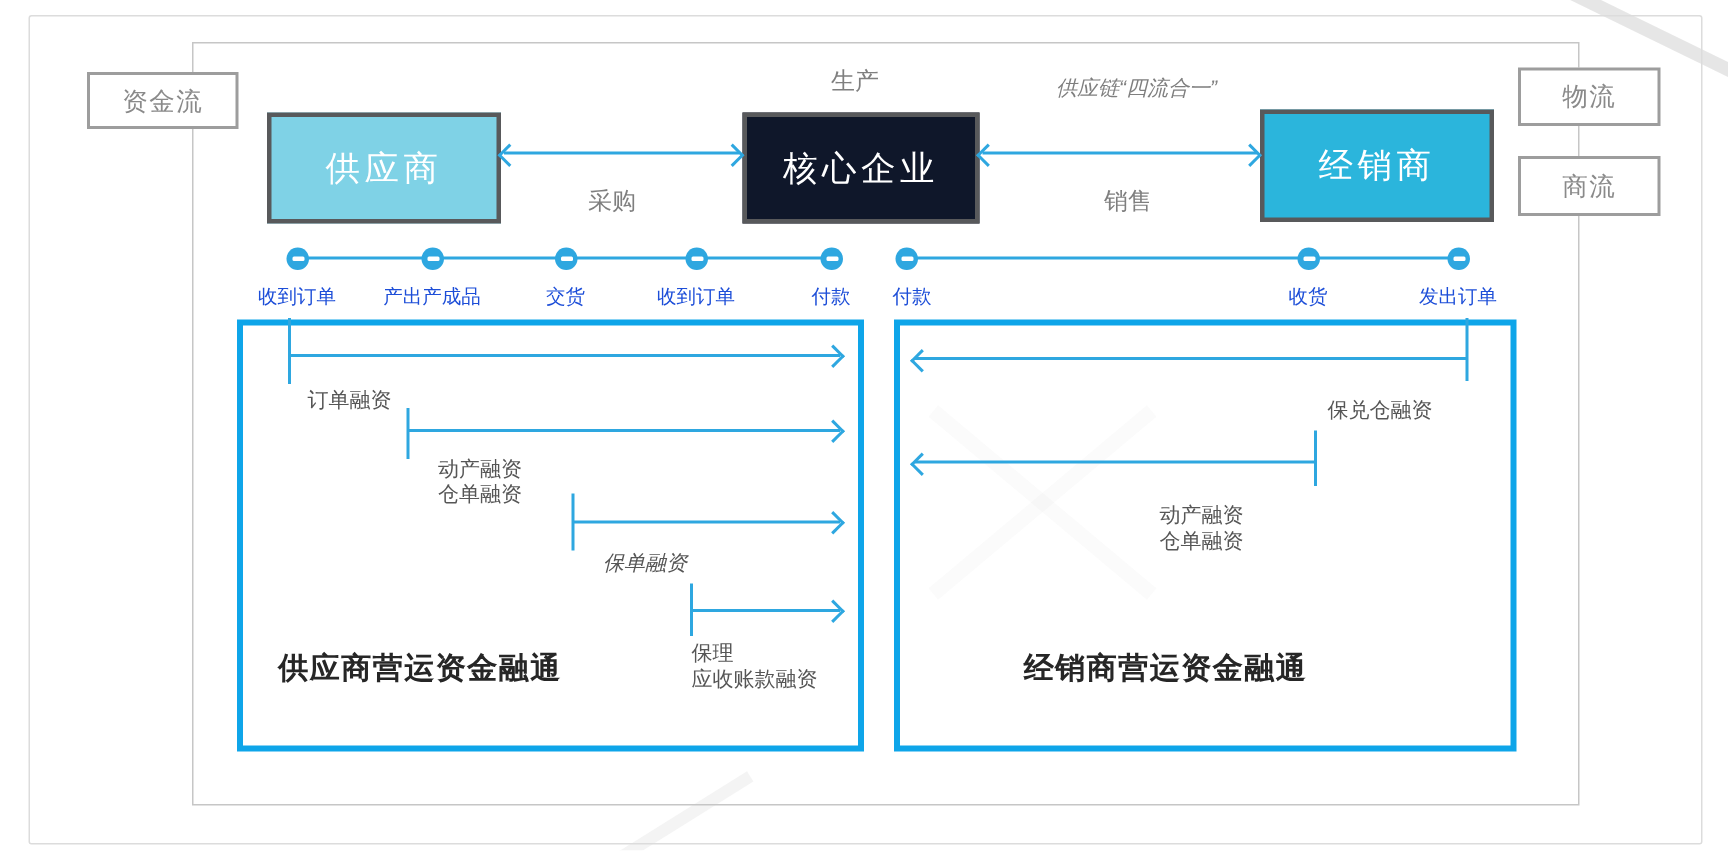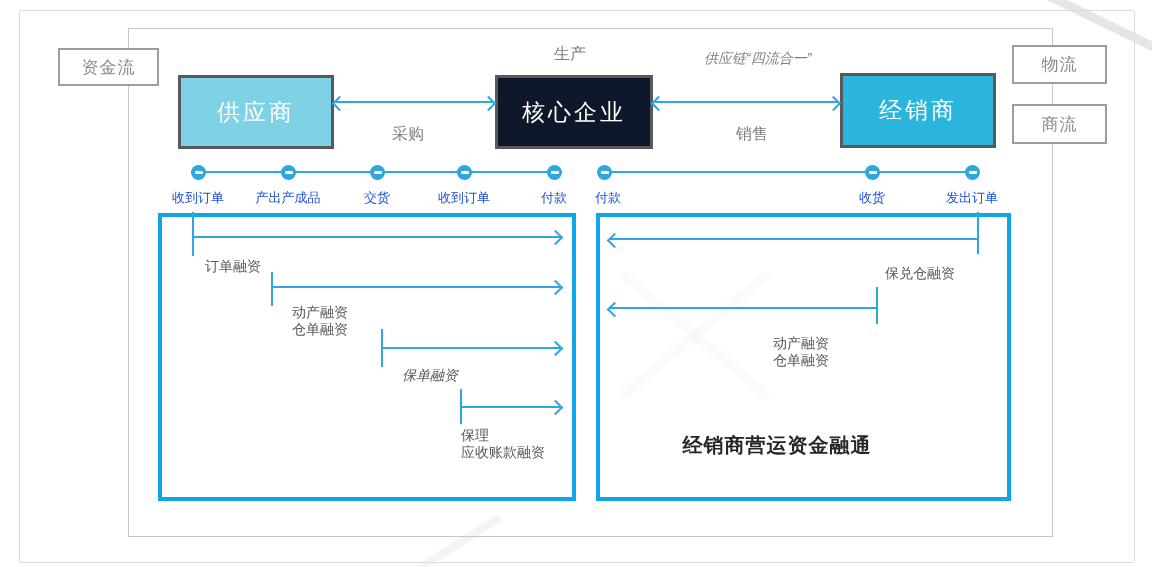--- a/index.html
+++ b/index.html
@@ -169,20 +169,21 @@
     </div>
 
     <div class="abs vtick" style="left:298px;top:172px;height:35px;"></div>
     <div class="abs hline" style="left:299px;top:189px;width:99px;"></div>
     <div class="abs ah ah-r" style="left:388px;top:185px;"></div>
     <div class="abs flabel" style="left:299px;top:210px;">
       <div>保理</div>
       <div>应收账款融资</div>
     </div>
 
+    <div class="abs ptitle" style="left:18px;top:215px;width:200px;">供应商营运资金融通</div>
   </div>
 
   <div class="abs panel" style="left:596px;top:213px;width:407px;height:280px;">
 
     <div class="abs vtick" style="left:377px;top:-5px;height:42px;"></div>
     <div class="abs hline" style="left:10px;top:21px;width:368px;"></div>
     <div class="abs ah ah-l" style="left:9px;top:18px;"></div>
     <div class="abs flabel center" style="left:320px;top:48px;">
       <div>保兑仓融资</div>
     </div>

